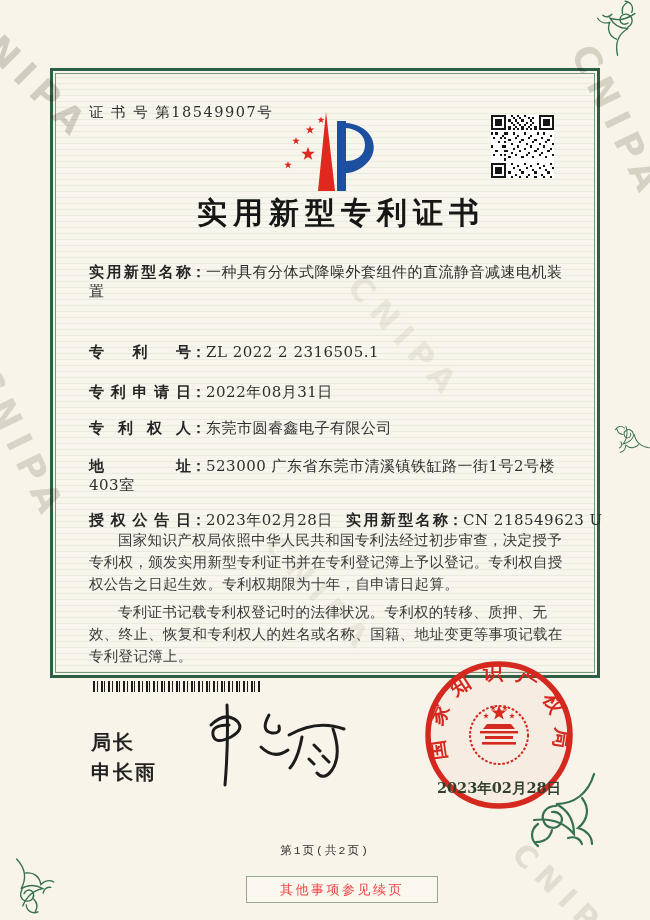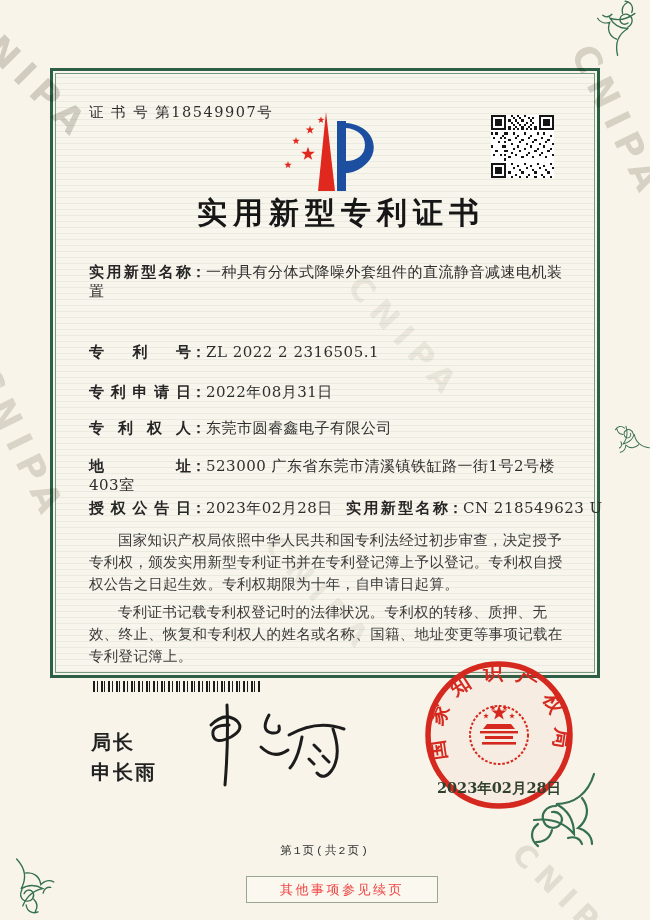--- a/index.html
+++ b/index.html
@@ -55,21 +55,21 @@
   .frow{position:absolute;left:36px;width:478px;height:22px;font-size:15px;}
   .flabel{
     display:inline-block;width:102px;
     text-align:justify;text-align-last:justify;
     font-weight:600;color:#262626;vertical-align:top;
   }
   .fcolon{display:inline-block;width:15px;font-weight:600;vertical-align:top;}
   .fvalue{color:#2e2e2e;letter-spacing:.5px;}
   .fgroup2{position:absolute;left:257px;top:0;white-space:nowrap;}
   .r0{top:192px}.r1{top:232px}.r2{top:272px}.r3{top:312px}
-  .r4{top:348px}.r5{top:386px}.r6{top:428px}
+  .r4{top:348px}.r5{top:386px}.r6{top:440px}
 
   
   .paras{position:absolute;left:36px;top:458px;width:478px;}
   .paras p{
     margin:0 0 6px 0;text-indent:2em;
     font-size:14.5px;line-height:1.52;color:#3a3a3a;
     font-weight:500;letter-spacing:.3px;
   }
 
   

